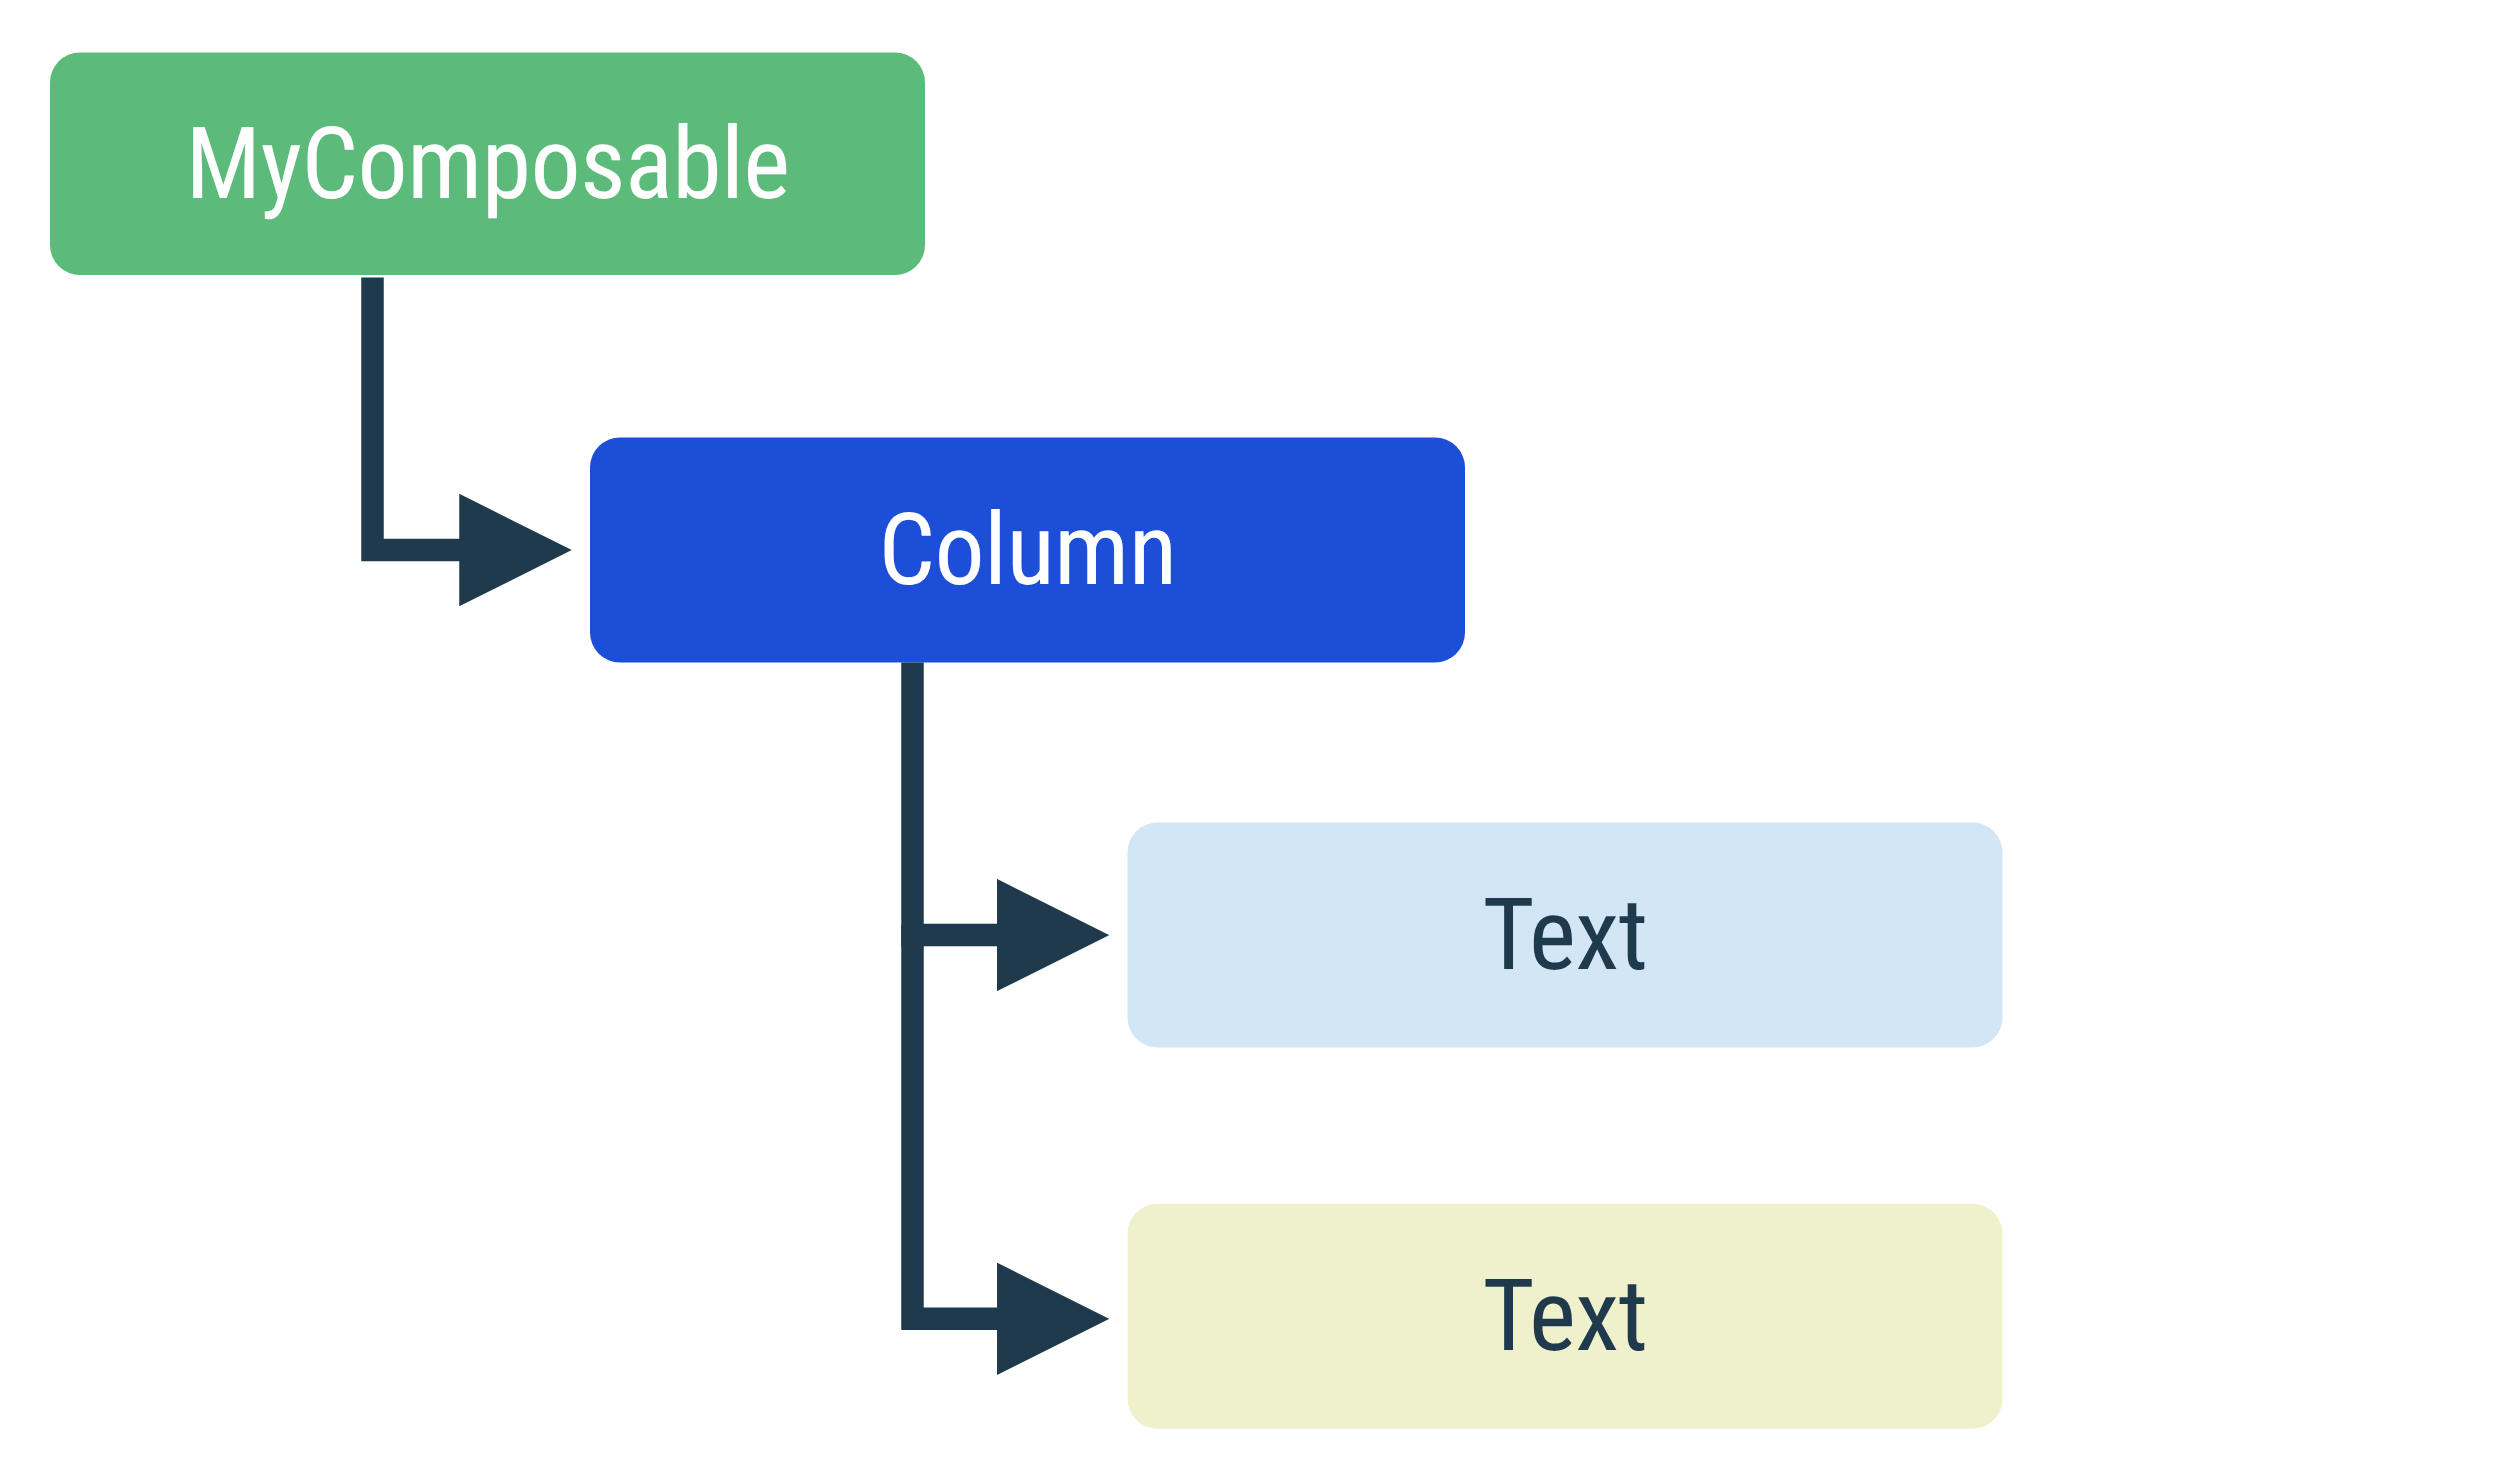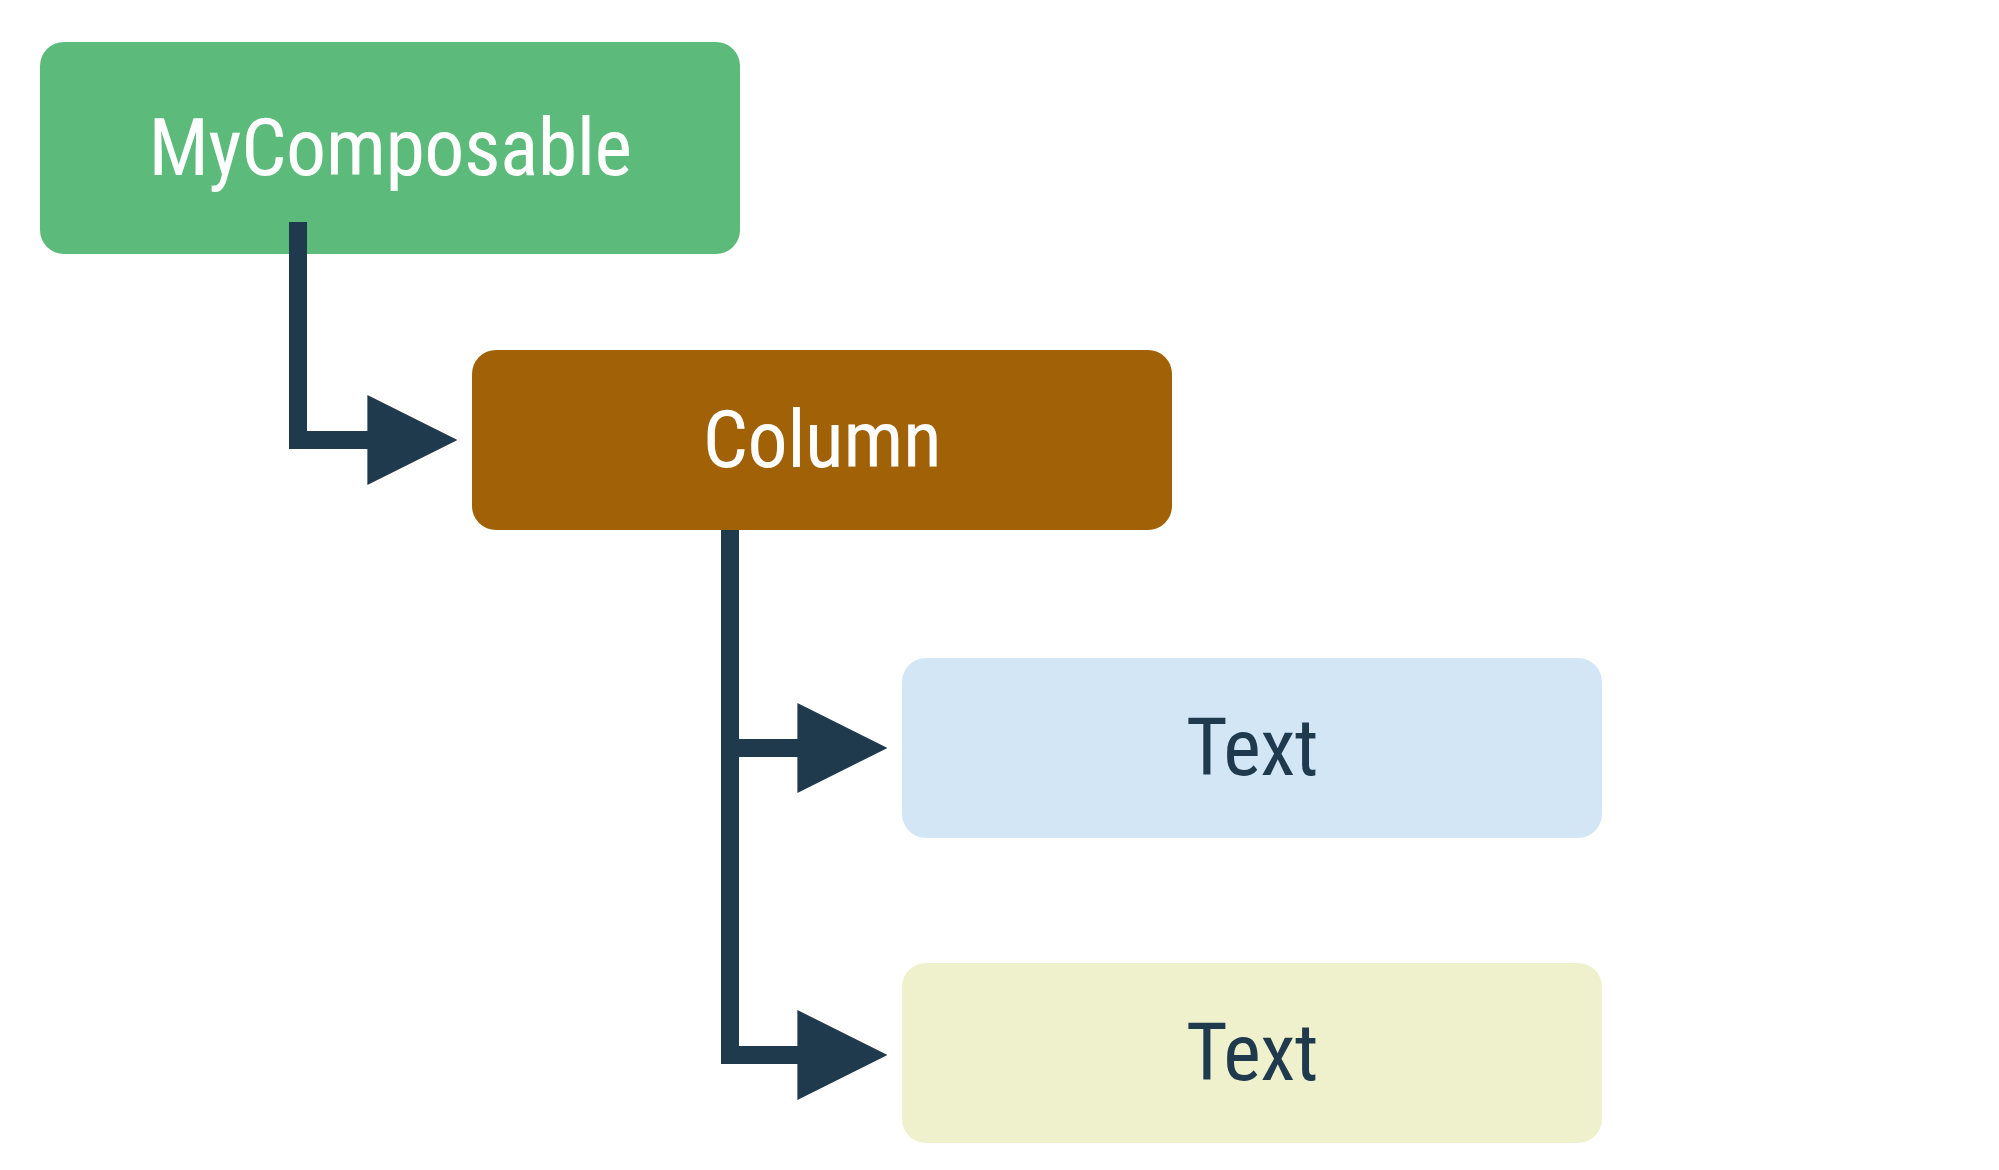--- a/index.html
+++ b/index.html
@@ -29,25 +29,25 @@
     left: 0;
     top: 0;
     width: 1999px;
     height: 1170px;
     pointer-events: none;
   }
 </style>
 </head>
 <body>
 
-<div class="node" style="left:40px; top:42px; width:700px; height:212px; background:#5cbb7b; color:#ffffff;">
+<div class="node" style="left:40px; top:42px; width:700px; height:178px; background:#5cbb7b; color:#ffffff;">
   <span>MyComposable</span>
 </div>
 
-<div class="node" style="left:472px; top:350px; width:700px; height:180px; background:#a16207; color:#ffffff;">
+<div class="node" style="left:472px; top:350px; width:700px; height:180px; background:#1d4ed8; color:#ffffff;">
   <span>Column</span>
 </div>
 
 <div class="node" style="left:902px; top:658px; width:700px; height:180px; background:#d3e6f5; color:#1f3a4d;">
   <span>Text</span>
 </div>
 
 <div class="node" style="left:902px; top:963px; width:700px; height:180px; background:#eff1cd; color:#1f3a4d;">
   <span>Text</span>
 </div>

